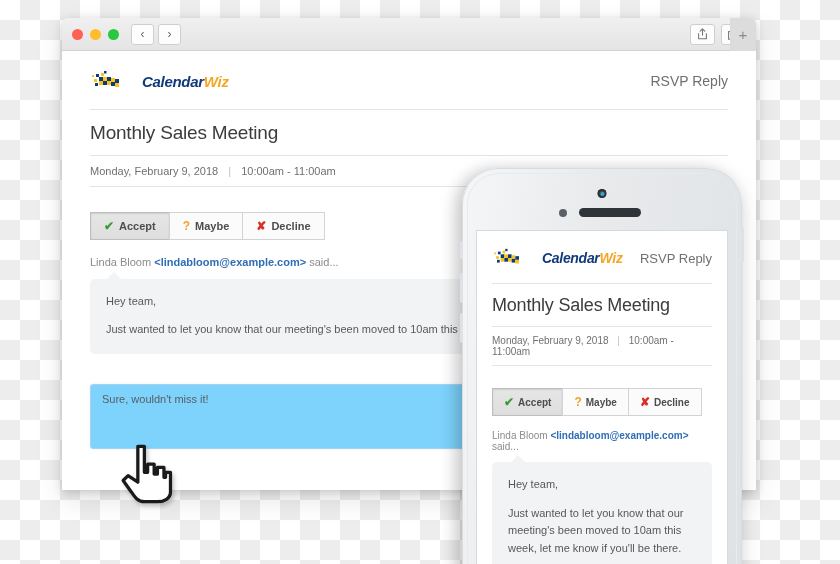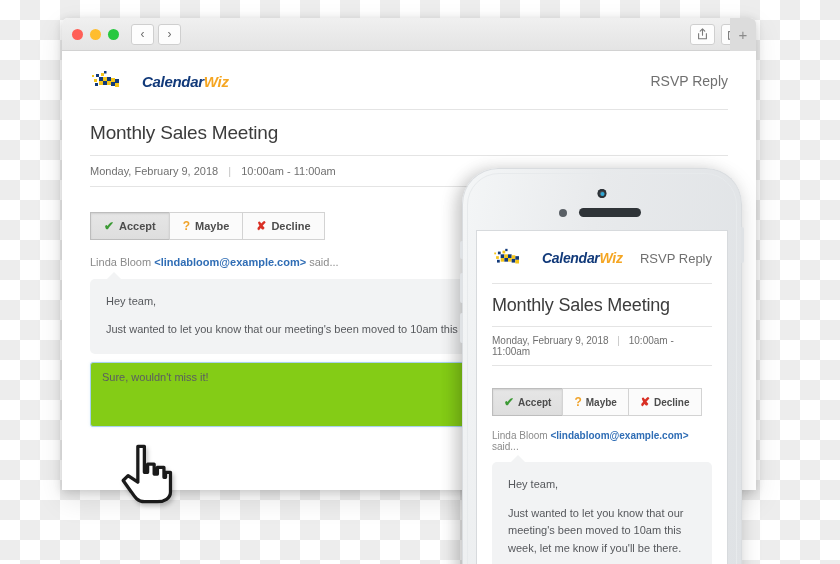--- a/index.html
+++ b/index.html
@@ -134,25 +134,25 @@
   .bubble:before {
     content: ""; position: absolute; top: -7px; left: 16px;
     border-left: 8px solid transparent;
     border-right: 8px solid transparent;
     border-bottom: 8px solid #f2f3f4;
   }
   .bubble p { margin: 0 0 11px 0; }
   .bubble p:last-child { margin-bottom: 0; }
 
   .reply-box {
-    margin-top: 8px;
+    margin-top: 30px;
     height: 65px;
     border: 1px solid #a9d2ee;
     border-radius: 3px;
-    background: #84cc16;
+    background: #7dd3fc;
     padding: 8px 11px;
     font-size: 11px; color: #5b5d60;
     box-shadow: 0 0 3px rgba(120,180,230,0.22);
   }
 
   .finish {
     margin-top: 14px;
     display: inline-block;
     background: linear-gradient(#8cc321,#76b017);
     border: 1px solid #6da412;

